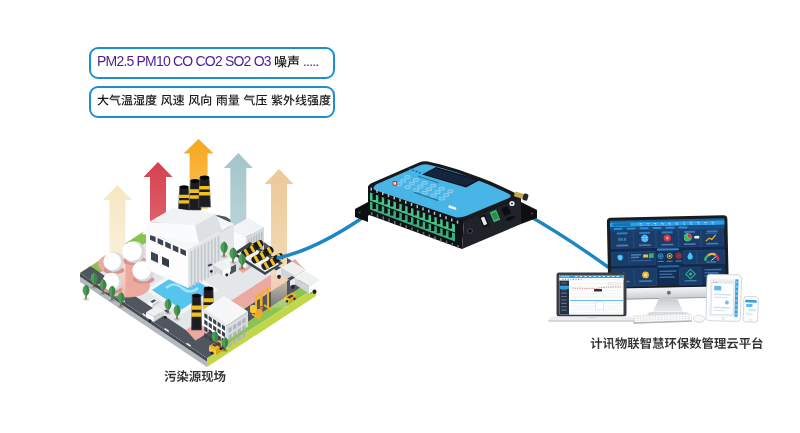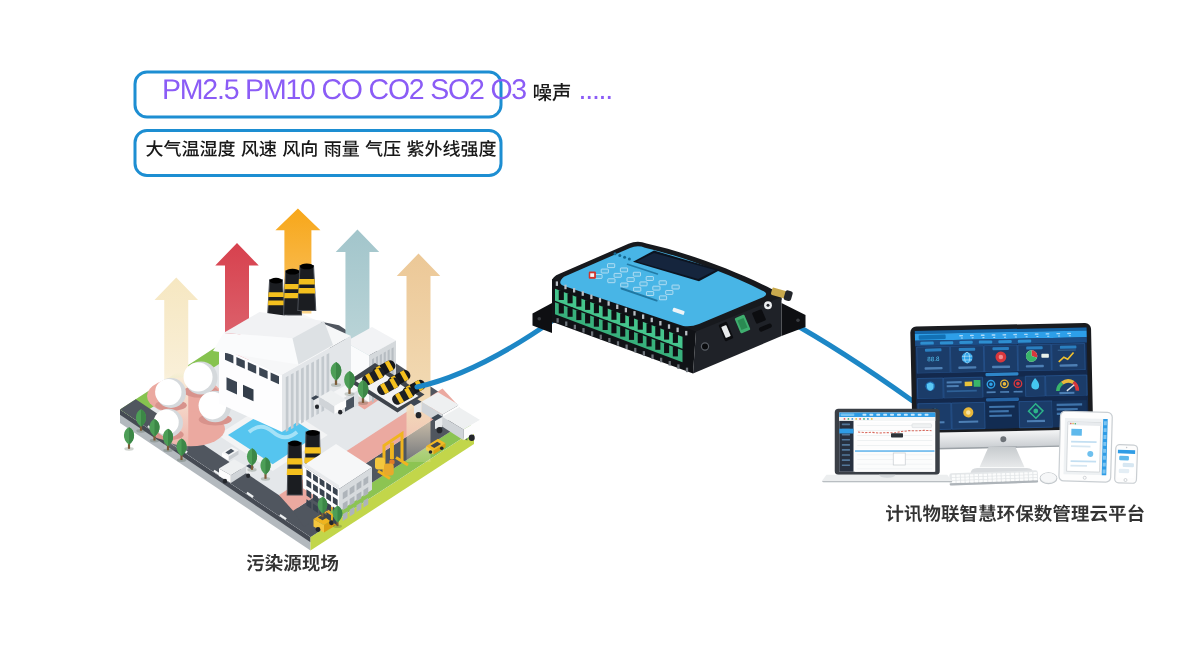--- a/index.html
+++ b/index.html
@@ -744,21 +744,21 @@
       <rect x="745" y="300" width="11.5" height="2.4" fill="#2f9ce5"></rect>
       <rect x="746" y="304" width="6.5" height="3" rx="0.8" fill="#5fb9ec"></rect>
       <rect x="748.5" y="308.6" width="7.5" height="2.8" rx="0.8" fill="#d7e7f2"></rect>
       <rect x="746" y="312.6" width="7" height="2.8" rx="0.8" fill="#e4eef5"></rect>
       <circle cx="750.7" cy="320" r="1" fill="none" stroke="#c3c8cc" stroke-width="0.5"></circle>
       <circle cx="750.7" cy="298.3" r="0.5" fill="#c3c8cc"></circle>
     </g>
   </svg>
 <div class="abs box" style="left:89px;top:47px;width:242px;height:28px"></div>
 <div class="abs box" style="left:89px;top:86px;width:242px;height:28px"></div>
-<div class="abs" style="left:108px;top:47px;height:28px;line-height:28px;font-size:19px;letter-spacing:-0.8px;color:#8b5cf6;white-space:nowrap">PM2.5 PM10 CO CO2 SO2 O3 <svg style="overflow:visible;vertical-align:baseline" width="26.0" height="11.4" viewBox="0 0 200 88" fill="#191919">
+<div class="abs" style="left:97px;top:47px;height:28px;line-height:28px;font-size:14px;letter-spacing:-0.8px;color:#4c1d95;white-space:nowrap">PM2.5 PM10 CO CO2 SO2 O3 <svg style="overflow:visible;vertical-align:baseline" width="26.0" height="11.4" viewBox="0 0 200 88" fill="#191919">
       <path transform="translate(0,0)" d="M12 12H31V72H12V63H24V22H12ZM7 12H15V80H7ZM54 14V23H75V14ZM46 8H84V30H46ZM43 41V50H54V41ZM36 34H62V57H36ZM74 41V50H86V41ZM67 34H94V57H67ZM35 64H95V72H35ZM60 57H69V97H60ZM59 68 66 71Q62 76 57 80Q52 85 46 89Q40 92 34 95Q33 93 31 91Q29 88 28 87Q34 85 40 82Q46 79 51 76Q55 72 59 68ZM71 69Q74 72 78 76Q82 79 87 82Q92 85 97 86Q96 87 95 89Q94 90 93 91Q92 93 91 94Q86 91 81 88Q76 85 72 80Q67 76 64 71Z"></path>
       <path transform="translate(100,0)" d="M7 12H93V20H7ZM13 28H89V36H13ZM21 64H81V72H21ZM21 43H87V77H78V51H21ZM15 43H24V56Q24 60 24 66Q23 71 21 77Q20 82 17 87Q14 93 10 97Q9 96 8 95Q6 93 5 92Q4 91 2 90Q8 85 11 79Q13 73 14 67Q15 61 15 56ZM45 3H55V32H45ZM45 45H54V69H45Z"></path>
     </svg> .....</div>
 <div class="abs" style="left:97px;top:86px;height:28px;line-height:28px;white-space:nowrap"><svg style="overflow:visible;vertical-align:baseline" width="234.0" height="10.6" viewBox="0 0 1950 88" fill="#191919">
       <path transform="translate(0,0)" d="M6 32H94V41H6ZM56 35Q59 47 64 57Q70 68 78 75Q86 83 96 87Q95 88 94 90Q92 91 91 93Q90 95 89 96Q78 91 70 82Q62 74 56 63Q50 51 46 38ZM45 4H55Q55 11 55 19Q54 27 53 36Q52 44 49 53Q47 61 42 69Q37 77 29 84Q22 91 11 96Q10 94 8 92Q6 90 4 88Q14 84 22 77Q29 71 33 64Q38 56 40 49Q42 41 43 33Q44 25 45 17Q45 10 45 4Z"></path>
       <path transform="translate(100,0)" d="M24 14H93V22H24ZM26 28H85V36H26ZM15 43H72V51H15ZM25 3 34 6Q32 14 28 21Q24 28 20 35Q15 41 10 46Q10 45 8 44Q6 43 5 42Q3 40 2 40Q9 33 15 24Q21 14 25 3ZM68 43H78Q78 50 78 56Q79 63 79 68Q80 74 81 78Q82 82 84 85Q86 87 88 87Q89 87 90 83Q90 80 90 73Q92 75 93 77Q95 78 97 79Q96 88 94 92Q92 96 87 96Q81 96 78 92Q74 88 72 80Q70 73 69 64Q68 54 68 43Z"></path>
       <path transform="translate(200,0)" d="M47 31V39H78V31ZM47 16V24H78V16ZM38 8H87V47H38ZM34 54H90V90H81V62H73V90H66V62H58V90H51V62H43V90H34ZM26 85H97V93H26ZM9 12 15 5Q18 6 21 8Q25 10 28 11Q31 13 33 15L28 22Q26 21 23 19Q20 17 16 15Q13 13 9 12ZM3 39 8 32Q11 33 15 35Q19 37 22 39Q25 40 27 42L22 50Q20 48 17 46Q14 44 10 42Q7 40 3 39ZM6 89Q8 85 11 80Q14 74 17 68Q21 63 23 57L30 63Q28 68 25 73Q22 79 19 84Q16 90 14 95Z"></path>
       <path transform="translate(300,0)" d="M45 31V40H80V31ZM45 16V24H80V16ZM36 8H90V47H36ZM26 85H96V93H26ZM32 58 39 55Q41 59 43 63Q45 67 46 71Q47 75 48 78L40 81Q39 78 38 74Q37 70 35 66Q33 62 32 58ZM86 55 95 58Q93 62 91 66Q89 70 88 74Q86 78 84 81L77 79Q78 75 80 71Q82 67 84 63Q85 59 86 55ZM50 50H59V90H50ZM67 50H76V90H67ZM9 12 14 5Q17 6 21 8Q24 9 27 11Q30 13 32 15L26 22Q25 21 22 19Q19 17 15 15Q12 13 9 12ZM3 38 9 31Q12 32 15 34Q19 36 22 37Q25 39 27 41L21 49Q19 47 16 45Q13 43 10 41Q7 39 3 38ZM6 89Q8 85 11 80Q13 74 16 68Q18 63 21 57L28 62Q26 68 24 73Q21 79 19 84Q17 89 14 94Z"></path>
       <path transform="translate(400,0)" d="M24 32H94V40H24ZM25 61H81V69H25ZM39 24H48V49H69V24H79V56H39ZM79 61H80L82 61L88 64Q84 72 77 77Q71 83 62 86Q54 90 44 92Q34 95 24 96Q23 94 22 92Q21 89 20 88Q29 87 39 85Q48 83 55 80Q63 77 69 73Q75 69 79 62ZM41 67Q46 73 54 78Q63 82 73 85Q84 87 97 88Q96 89 95 91Q94 92 93 94Q92 95 91 96Q78 95 67 92Q56 89 48 83Q39 78 33 70ZM16 13H95V22H16ZM12 13H21V40Q21 46 21 53Q21 61 20 68Q19 76 17 83Q15 90 12 96Q11 96 9 95Q8 94 6 93Q4 92 3 92Q6 86 8 80Q10 73 11 66Q11 59 12 52Q12 46 12 40ZM47 5 56 3Q58 6 60 10Q61 14 62 16L52 19Q51 16 50 12Q48 8 47 5Z"></path>
       <path transform="translate(530,0)" d="M19 8H79V17H19ZM15 8H25V37Q25 43 25 51Q24 59 23 67Q21 75 19 83Q16 90 11 97Q11 96 9 94Q8 93 6 92Q5 91 3 90Q8 85 10 78Q12 71 13 64Q15 57 15 50Q15 43 15 37ZM74 8H84Q84 22 84 34Q84 47 84 56Q84 66 85 72Q85 79 87 82Q88 85 90 85Q90 85 91 83Q91 81 91 78Q92 74 92 70Q93 72 95 74Q96 76 98 77Q97 84 96 88Q95 92 94 94Q92 95 89 95Q83 95 80 90Q77 84 76 73Q75 62 75 46Q74 30 74 8ZM28 31 36 27Q41 33 46 40Q52 47 57 53Q62 60 66 67Q70 73 73 78L64 83Q62 78 58 72Q54 65 49 58Q44 51 38 44Q33 37 28 31ZM60 23 68 26Q65 35 61 43Q57 52 53 60Q48 67 42 74Q37 80 31 85Q30 84 29 82Q28 81 26 80Q25 79 24 78Q30 74 35 68Q41 62 45 54Q50 47 54 39Q57 31 60 23Z"></path>

